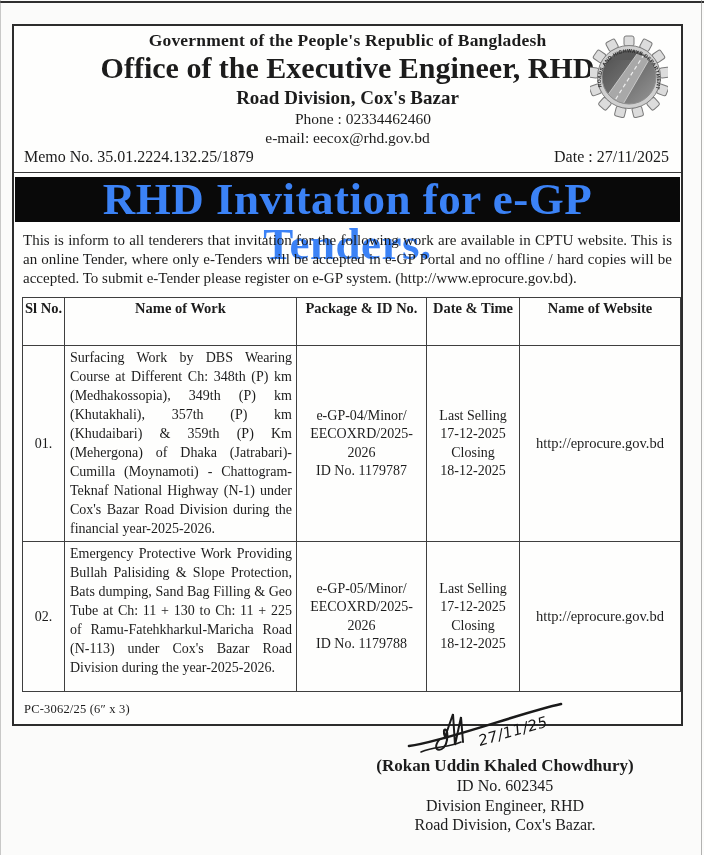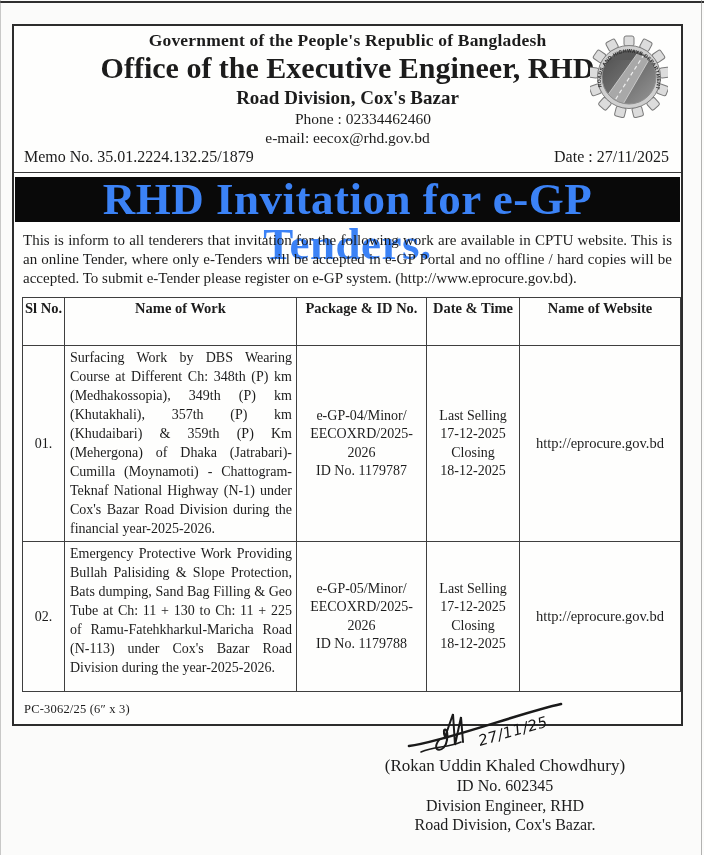--- a/index.html
+++ b/index.html
@@ -55,21 +55,21 @@
   tr.body-row1 { height:196px; }
   tr.body-row2 { height:150px; }
   td.c-sl   { text-align:center; vertical-align:middle; }
   td.c-work { text-align:justify; vertical-align:top; padding:2px 4px 2px 5px; line-height:1.36; }
   td.c-pkg  { text-align:center; vertical-align:middle; line-height:1.3; padding:0 2px; }
   td.c-dt   { text-align:center; vertical-align:middle; line-height:1.3; }
   td.c-web  { text-align:center; vertical-align:middle; font-size:14.5px; }
 
   .sig { width:340px; margin:6px 6px 0 auto; text-align:center; }
   .sig-svg  { display:block; margin:0 0 0 68px; }
-  .sig-name { font-weight:normal; font-size:17px; line-height:20px; }
+  .sig-name { font-weight:bold; font-size:17px; line-height:20px; }
   .sig-line { font-size:16px; line-height:19.5px; }
 
   .press { position:absolute; left:10px; bottom:7px; font-size:12.5px; letter-spacing:.2px; }
 </style>
 </head>
 <body>
 
 <div class="page">
 
   <div class="scan-top-line"></div>

